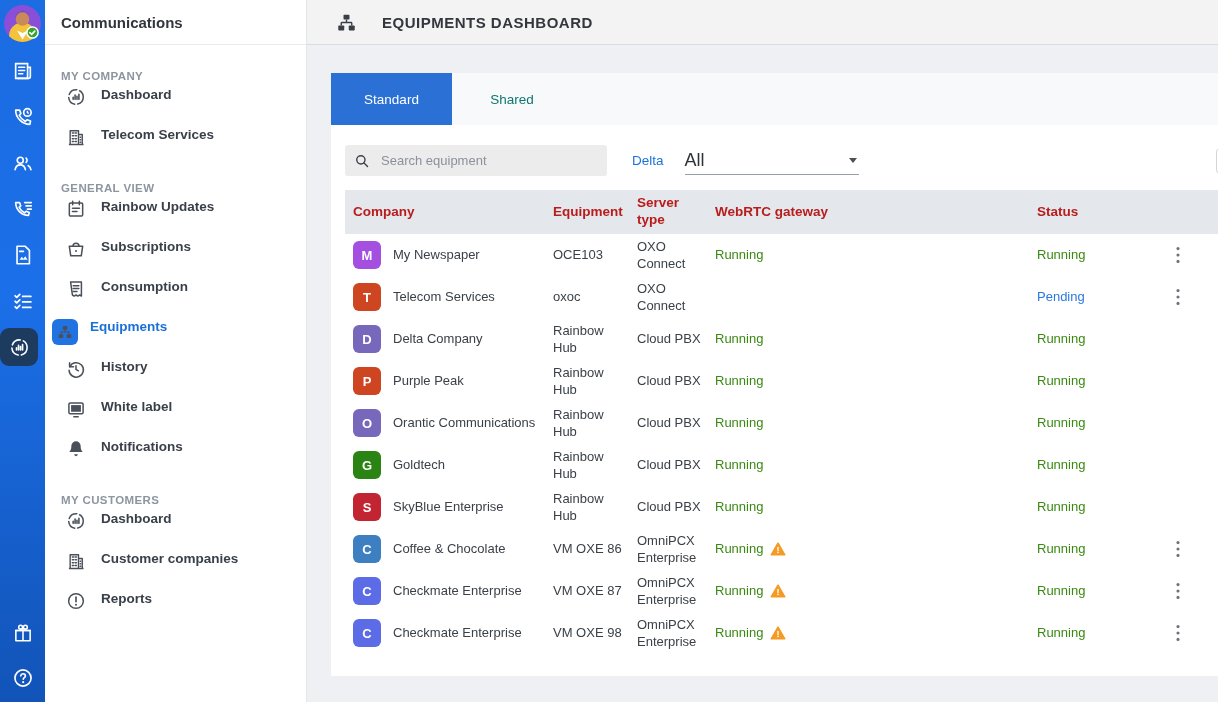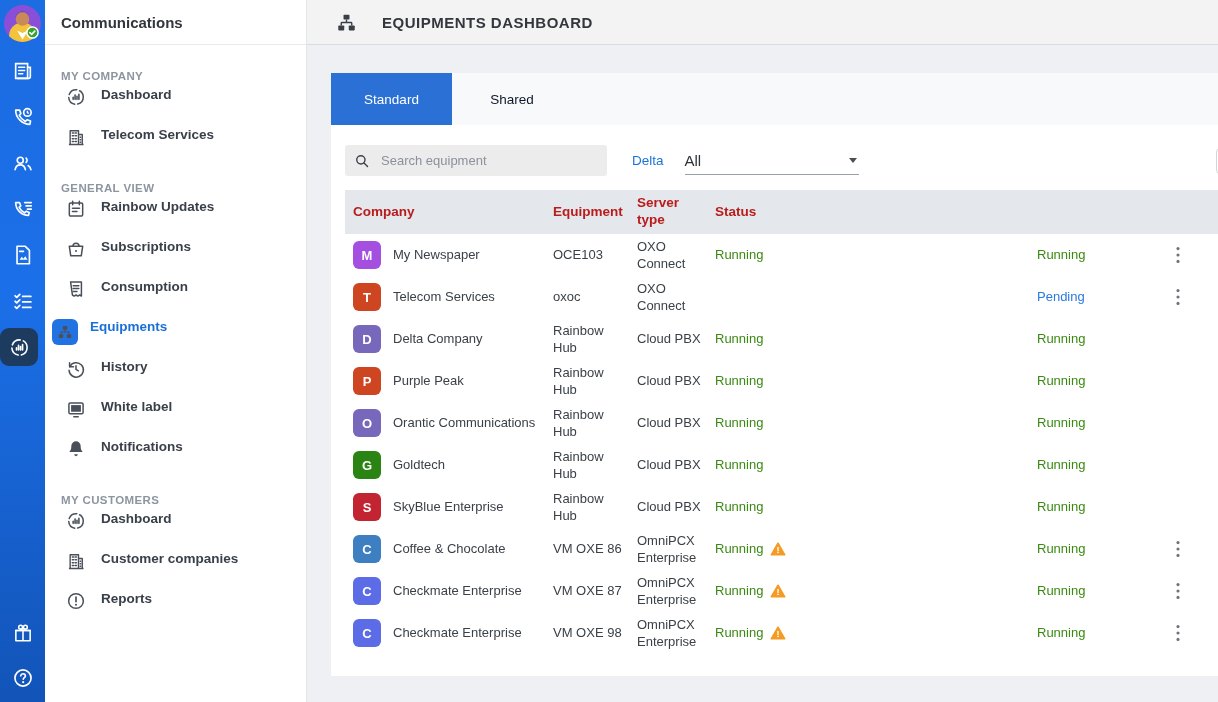--- a/index.html
+++ b/index.html
@@ -41,34 +41,34 @@
   
   .main{flex:1;display:flex;flex-direction:column;min-width:0}
   .topbar{height:44px;flex:none;background:#f3f3f4;border-bottom:1px solid #dadcdf;
           display:flex;align-items:center;padding-left:29px}
   .topbar .icon{width:21px;height:21px;color:#3a3f46;flex:none}
   .topbar h1{margin:0 12px 0 25px;font-size:15px;font-weight:700;color:#33363c;letter-spacing:.5px}
   .content{flex:1;padding:28px 8px 0 24px}
   .card{width:1012px}
   .tabrow{display:flex;height:52px;background:#f8f9fb}
   .tab{width:120px;display:flex;align-items:center;justify-content:center;
-       font-size:13.5px;color:#0f172a;cursor:pointer}
+       font-size:13.5px;color:#0f766e;cursor:pointer}
   .tab.active{width:121px;background:#2b70d4;color:#fff}
   .card-body{background:#fff;padding:20px 14px 22px}
 
   .controls{display:flex;align-items:center;margin-bottom:14px}
   .searchbox{width:262px;height:31px;background:#ececec;border-radius:3px;display:flex;
              align-items:center;padding:0 9px;box-sizing:border-box}
   .searchbox .icon{width:16px;height:16px;color:#3c4148;flex:none}
   .searchbox input{border:0;background:transparent;outline:0;margin-left:9px;font-size:13px;
                    color:#33363c;width:100%;font-family:inherit}
   .searchbox input::placeholder{color:#8b919b}
   .filter-label{margin-left:25px;color:#1a73d8;font-size:13.5px}
   .select{margin-left:21px;width:174px;height:27px;border-bottom:1px solid #989ea6;display:flex;
-          align-items:center;justify-content:space-between;font-size:15px;color:#2e3339;cursor:pointer}
+          align-items:center;justify-content:space-between;font-size:18px;color:#2e3339;cursor:pointer}
   .caret{width:0;height:0;border-left:4.5px solid transparent;border-right:4.5px solid transparent;
          border-top:5.5px solid #4a4f56;margin-right:2px}
   .export-btn{margin-left:auto;height:26px;padding:0 13px;background:#fff;border:1px solid #d3d6da;
               border-radius:4px;font-size:13px;color:#33373d;font-family:inherit;cursor:pointer}
 
   .thead,.trow{display:grid;grid-template-columns:202px 84px 78px 322px 128px 38px;align-items:center}
   .thead{background:#e4e7eb;min-height:44px;color:#b91c1c;font-weight:700;font-size:13.5px}
   .th{padding-left:6px;line-height:1.25}
   .th.first{padding-left:8px}
   .trow{min-height:42px;font-size:13px;color:#3b4148}
@@ -358,20 +358,21 @@
               <span class="caret"></span>
             </div>
             <button class="export-btn">Export as CSV</button>
           </div>
 
           <div>
             <div class="thead">
               <div class="th first">Company</div>
               <div class="th">Equipment</div>
               <div class="th">Server type</div>
+              <div class="th">WebRTC gateway</div>
               <div class="th">Status</div>
               <div class="th"></div>
             </div>
             <div id="tbody">
                 <div class="trow">
                   <div class="company-cell">
                     <span class="cavatar" style="background: rgb(164, 79, 224);">M</span>
                     <span class="cname">My Newspaper</span>
                   </div>
                   <div class="cell">OCE103</div>

